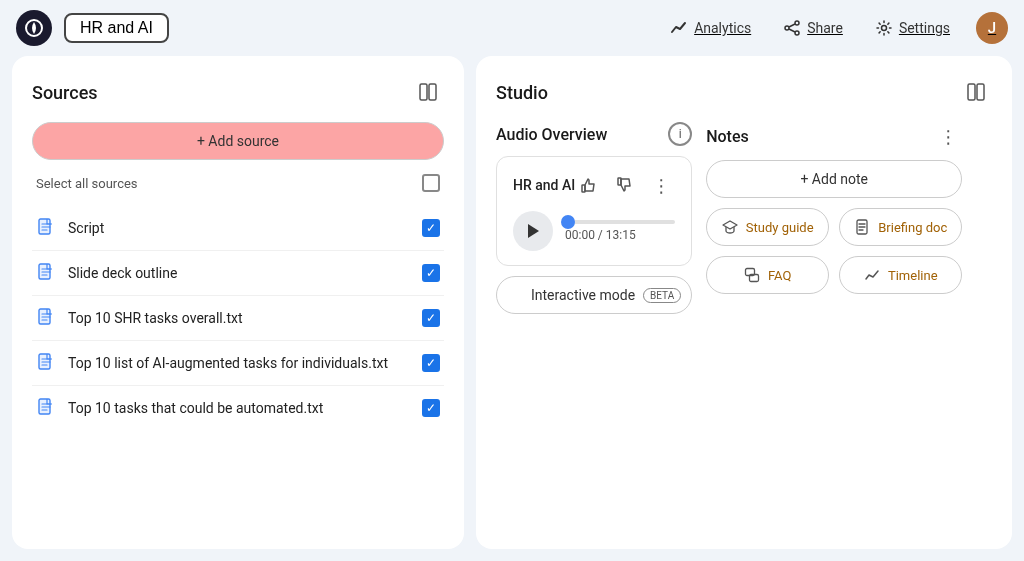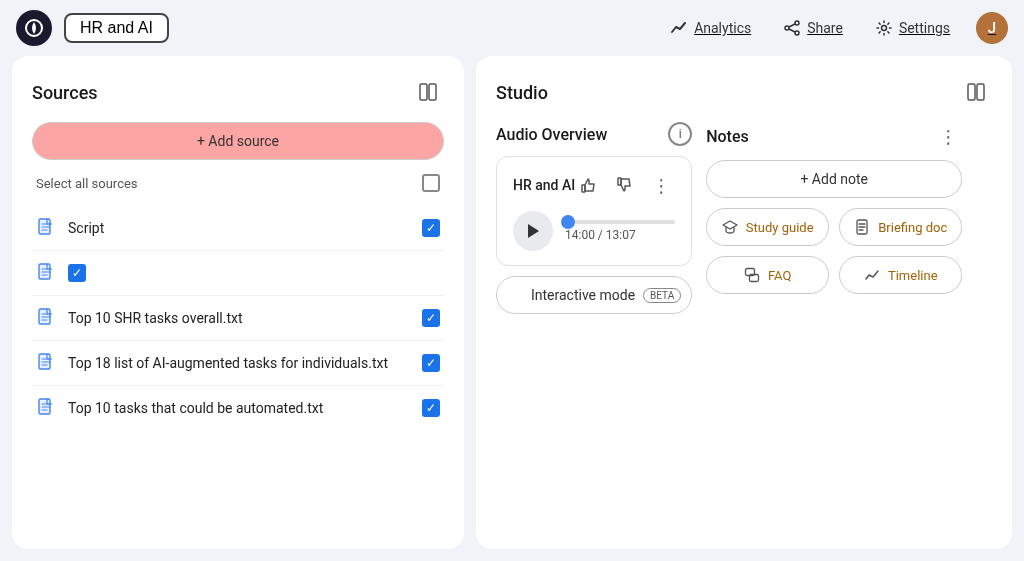--- a/index.html
+++ b/index.html
@@ -461,38 +461,39 @@
       </svg>
       <span class="source-name">Script</span>
       <div class="checkbox checked">✓</div>
     </div>
         <div class="source-item">
       <svg width="20" height="20" viewBox="0 0 20 20" fill="none">
         <rect x="3" y="1" width="11" height="15" rx="1.5" stroke="#4285f4" stroke-width="1.4" fill="#e8f0fe"></rect>
         <path d="M6 6h8M6 9h8M6 12h5" stroke="#4285f4" stroke-width="1.2" stroke-linecap="round"></path>
         <path d="M11 1v5h5" stroke="#4285f4" stroke-width="1.2" fill="none"></path>
       </svg>
+      <span class="source-name">Slide deck outline</span>
       <div class="checkbox checked">✓</div>
     </div>
         <div class="source-item">
       <svg width="20" height="20" viewBox="0 0 20 20" fill="none">
         <rect x="3" y="1" width="11" height="15" rx="1.5" stroke="#4285f4" stroke-width="1.4" fill="#e8f0fe"></rect>
         <path d="M6 6h8M6 9h8M6 12h5" stroke="#4285f4" stroke-width="1.2" stroke-linecap="round"></path>
         <path d="M11 1v5h5" stroke="#4285f4" stroke-width="1.2" fill="none"></path>
       </svg>
       <span class="source-name">Top 10 SHR tasks overall.txt</span>
       <div class="checkbox checked">✓</div>
     </div>
         <div class="source-item">
       <svg width="20" height="20" viewBox="0 0 20 20" fill="none">
         <rect x="3" y="1" width="11" height="15" rx="1.5" stroke="#4285f4" stroke-width="1.4" fill="#e8f0fe"></rect>
         <path d="M6 6h8M6 9h8M6 12h5" stroke="#4285f4" stroke-width="1.2" stroke-linecap="round"></path>
         <path d="M11 1v5h5" stroke="#4285f4" stroke-width="1.2" fill="none"></path>
       </svg>
-      <span class="source-name">Top 18 list of AI-augmented tasks for individuals.txt</span>
+      <span class="source-name">Top 10 list of AI-augmented tasks for individuals.txt</span>
       <div class="checkbox checked">✓</div>
     </div>
         <div class="source-item">
       <svg width="20" height="20" viewBox="0 0 20 20" fill="none">
         <rect x="3" y="1" width="11" height="15" rx="1.5" stroke="#4285f4" stroke-width="1.4" fill="#e8f0fe"></rect>
         <path d="M6 6h8M6 9h8M6 12h5" stroke="#4285f4" stroke-width="1.2" stroke-linecap="round"></path>
         <path d="M11 1v5h5" stroke="#4285f4" stroke-width="1.2" fill="none"></path>
       </svg>
       <span class="source-name">Top 10 tasks that could be automated.txt</span>
       <div class="checkbox checked">✓</div>
@@ -543,21 +544,21 @@
             <button class="play-btn">
               <svg width="14" height="16" viewBox="0 0 14 16" fill="#333">
                 <path d="M2 1l11 7-11 7V1z"></path>
               </svg>
             </button>
             <div class="player-right">
               <div class="progress-bar-container">
                 <div class="progress-fill"></div>
                 <div class="progress-dot"></div>
               </div>
-              <span class="time-label">14:00 / 13:07</span>
+              <span class="time-label">00:00 / 13:15</span>
             </div>
           </div>
         </div>
 
         <button class="interactive-btn" style="margin-top:10px;">
           <span>Interactive mode</span>
           <span class="beta-badge">BETA</span>
         </button>
       </div>
 

